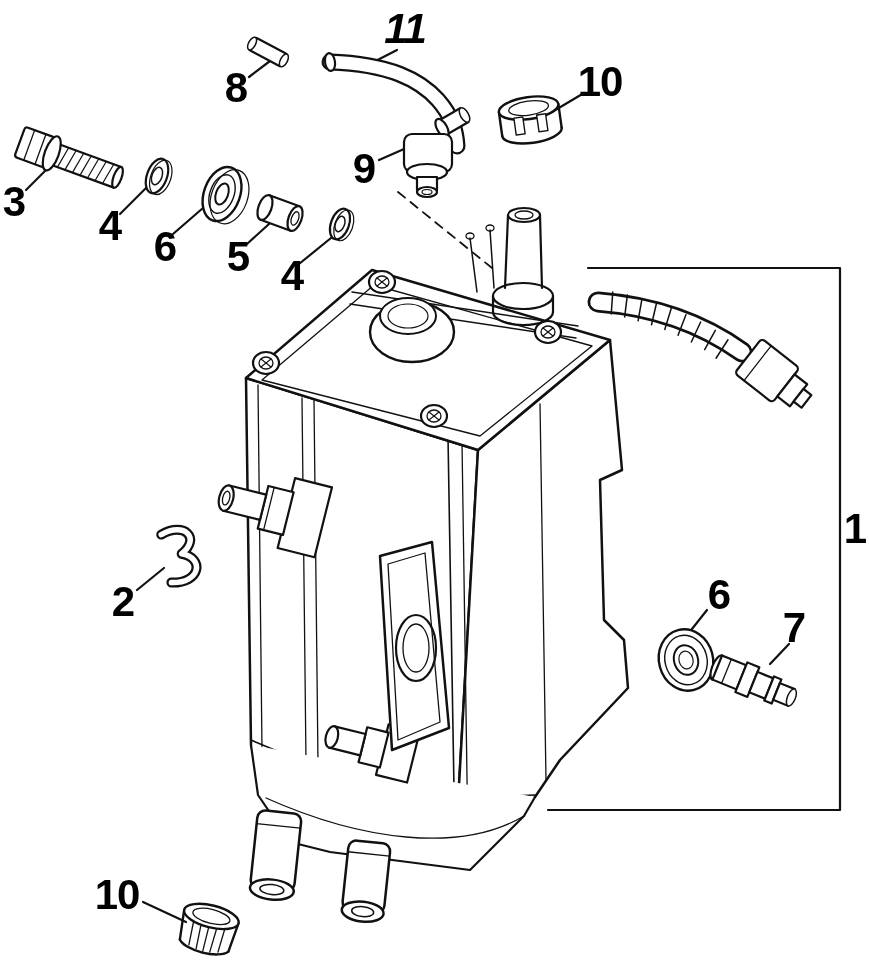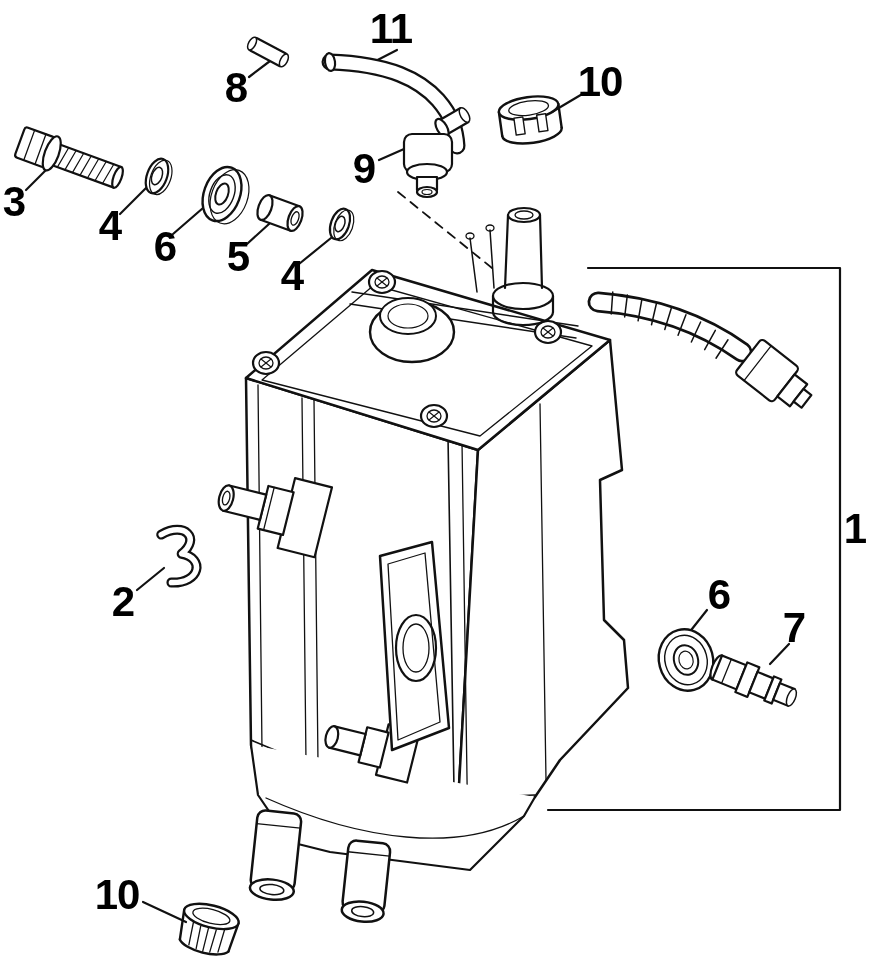--- a/index.html
+++ b/index.html
@@ -291,21 +291,21 @@
       <ellipse cy="-14" rx="28" ry="11" fill="#fff" stroke-width="2.4"></ellipse>
       <ellipse cy="-14" rx="19" ry="7" stroke-width="1.3"></ellipse>
       <line x1="-16" y1="-4" x2="-15" y2="19" stroke-width="1.3"></line>
       <line x1="-8" y1="-2" x2="-7" y2="21" stroke-width="1.3"></line>
       <line x1="0" y1="-2" x2="0" y2="22" stroke-width="1.3"></line>
       <line x1="8" y1="-2" x2="7" y2="21" stroke-width="1.3"></line>
       <line x1="16" y1="-4" x2="15" y2="19" stroke-width="1.3"></line>
     </g>
   </svg>
 
-  <div class="callout" style="left:391px; top:29px;">11</div>
+  <div class="callout" style="left:405px; top:29px;font-style:italic;">11</div>
   <div class="callout" style="left:236px; top:88px;">8</div>
   <div class="callout" style="left:600px; top:82px;">10</div>
   <div class="callout" style="left:364px; top:169px;">9</div>
   <div class="callout" style="left:14px;  top:202px;">3</div>
   <div class="callout" style="left:110px; top:226px;">4</div>
   <div class="callout" style="left:165px; top:247px;">6</div>
   <div class="callout" style="left:238px; top:257px;">5</div>
   <div class="callout" style="left:292px; top:276px;">4</div>
   <div class="callout" style="left:855px; top:529px;">1</div>
   <div class="callout" style="left:123px; top:602px;">2</div>

